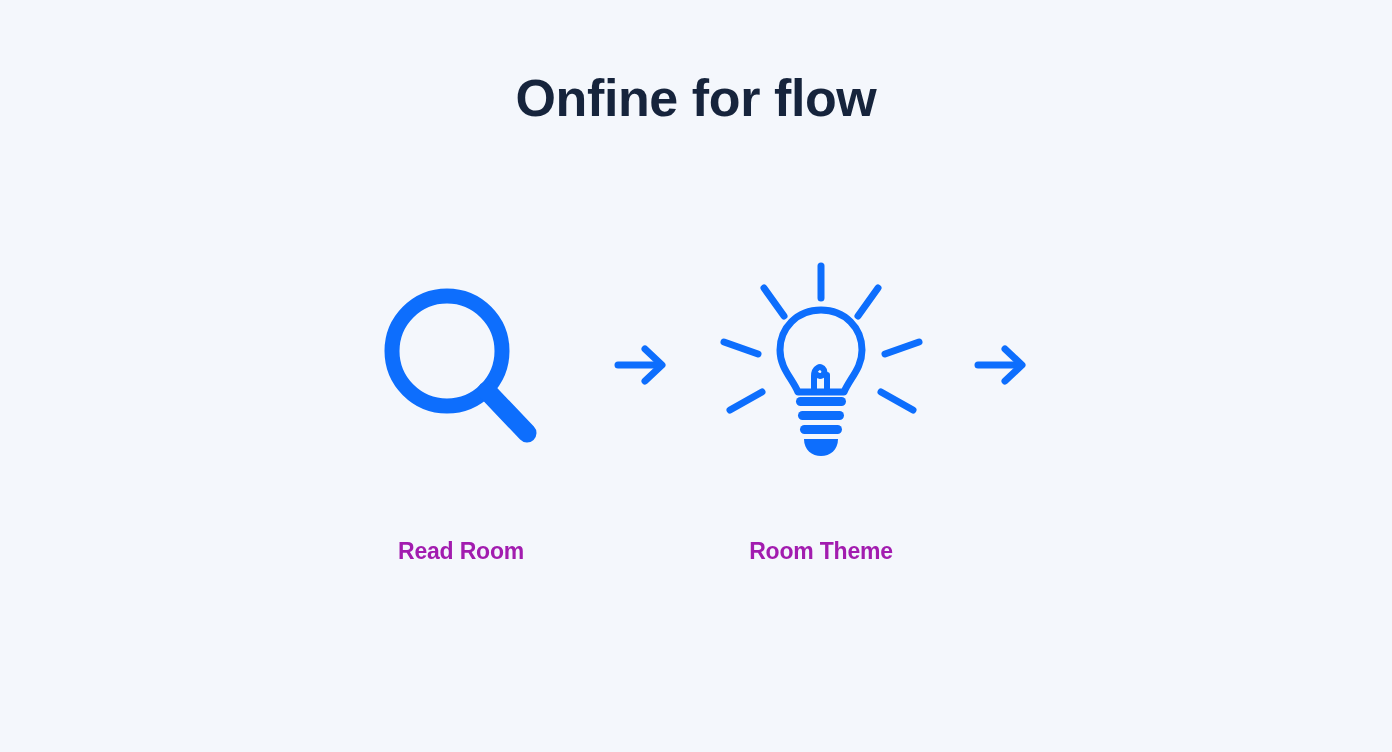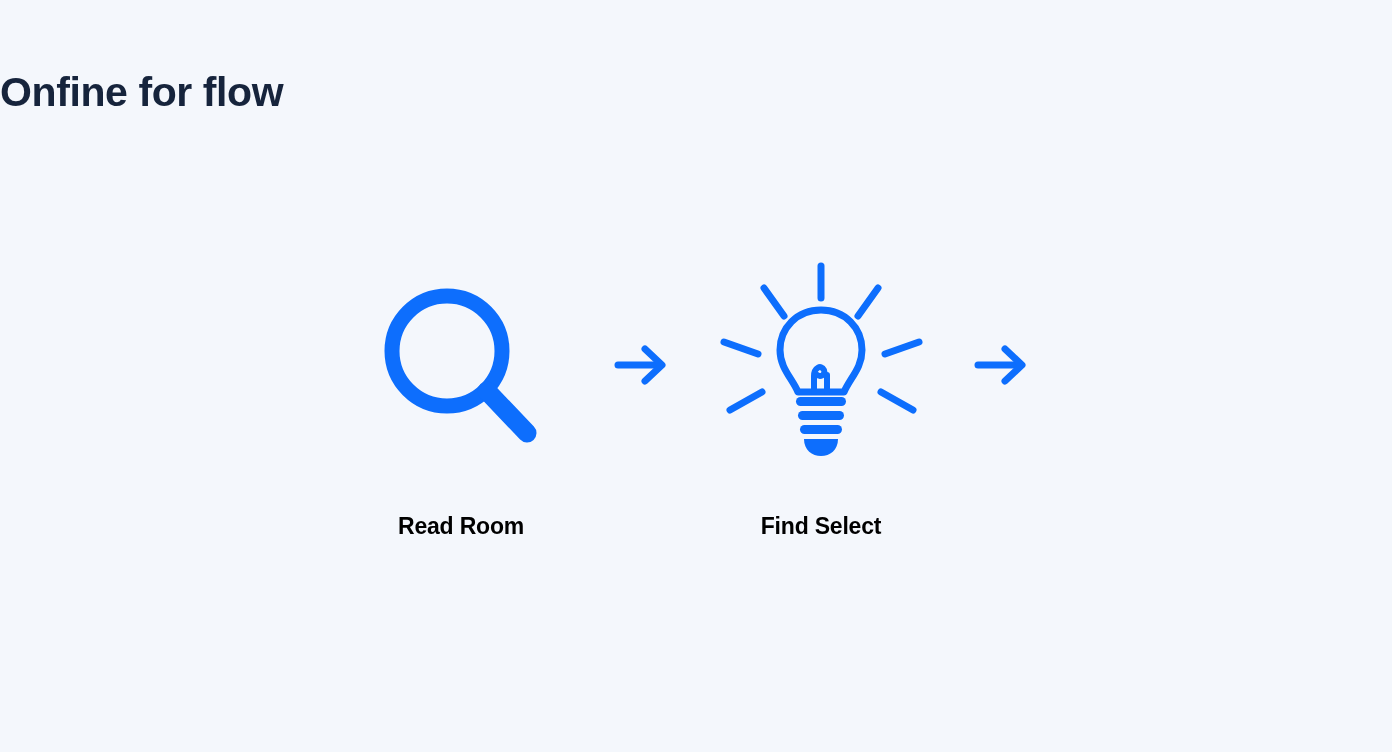--- a/index.html
+++ b/index.html
@@ -13,22 +13,22 @@
     font-family: "Liberation Sans", sans-serif;
     overflow: hidden;
     position: relative;
   }
 
   #page-title {
     position: absolute;
     top: 72px;
     left: 0;
     width: 1392px;
-    text-align: left;
-    font-size: 41px;
+    text-align: center;
+    font-size: 52px;
     font-weight: 700;
     letter-spacing: -0.4px;
     color: #16243c;
     line-height: 1;
   }
 
   #flow {
     position: absolute;
     top: 250px;
     left: 0;
@@ -48,24 +48,24 @@
   }
 
   .step-icon {
     height: 230px;
     display: flex;
     align-items: center;
     justify-content: center;
   }
 
   .step-label {
-    margin-top: 35px;
+    margin-top: 60px;
     font-size: 23px;
     font-weight: 700;
-    color: #000000;
+    color: #a21caf;
     letter-spacing: -0.2px;
     line-height: 1;
     text-align: center;
     white-space: nowrap;
   }
 
   .connector {
     width: 110px;
     height: 230px;
     display: flex;
@@ -124,21 +124,21 @@
 
         <path d="M100 134 L100 118 C100 110 107 106 110 112 C112 117 106 120 102 116" stroke="#0d6efd" stroke-width="6" stroke-linecap="round" stroke-linejoin="round" fill="none"></path>
         <line x1="113" y1="134" x2="113" y2="117" stroke="#0d6efd" stroke-width="6" stroke-linecap="round"></line>
 
         <rect x="82" y="139" width="50" height="9" rx="4.5" fill="#0d6efd"></rect>
         <rect x="84" y="153" width="46" height="9" rx="4.5" fill="#0d6efd"></rect>
         <rect x="86" y="167" width="42" height="9" rx="4.5" fill="#0d6efd"></rect>
         <path d="M90 181 L124 181 C124 192 116 198 107 198 C98 198 90 192 90 181 Z" fill="#0d6efd"></path>
       </svg>
     </div>
-    <div class="step-label">Find Select</div>
+    <div class="step-label">Room Theme</div>
   </div>
 
   <div class="connector">
     <span>
       <svg width="60" height="52" viewBox="0 0 60 52" fill="none" xmlns="http://www.w3.org/2000/svg" aria-hidden="true">
         <line x1="7" y1="26" x2="48" y2="26" stroke="#0d6efd" stroke-width="7" stroke-linecap="round"></line>
         <polyline points="34,10 51,26 34,42" stroke="#0d6efd" stroke-width="7" stroke-linecap="round" stroke-linejoin="round" fill="none"></polyline>
       </svg>
     </span>
   </div>

